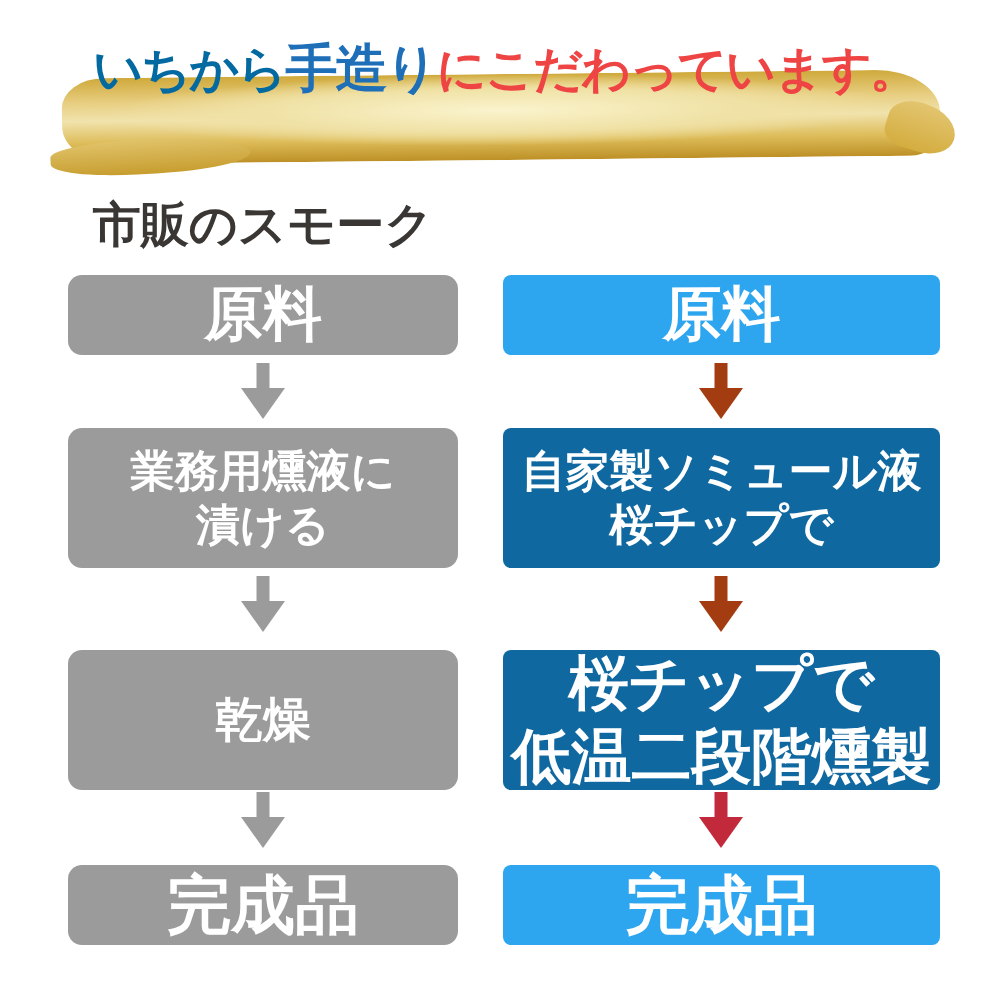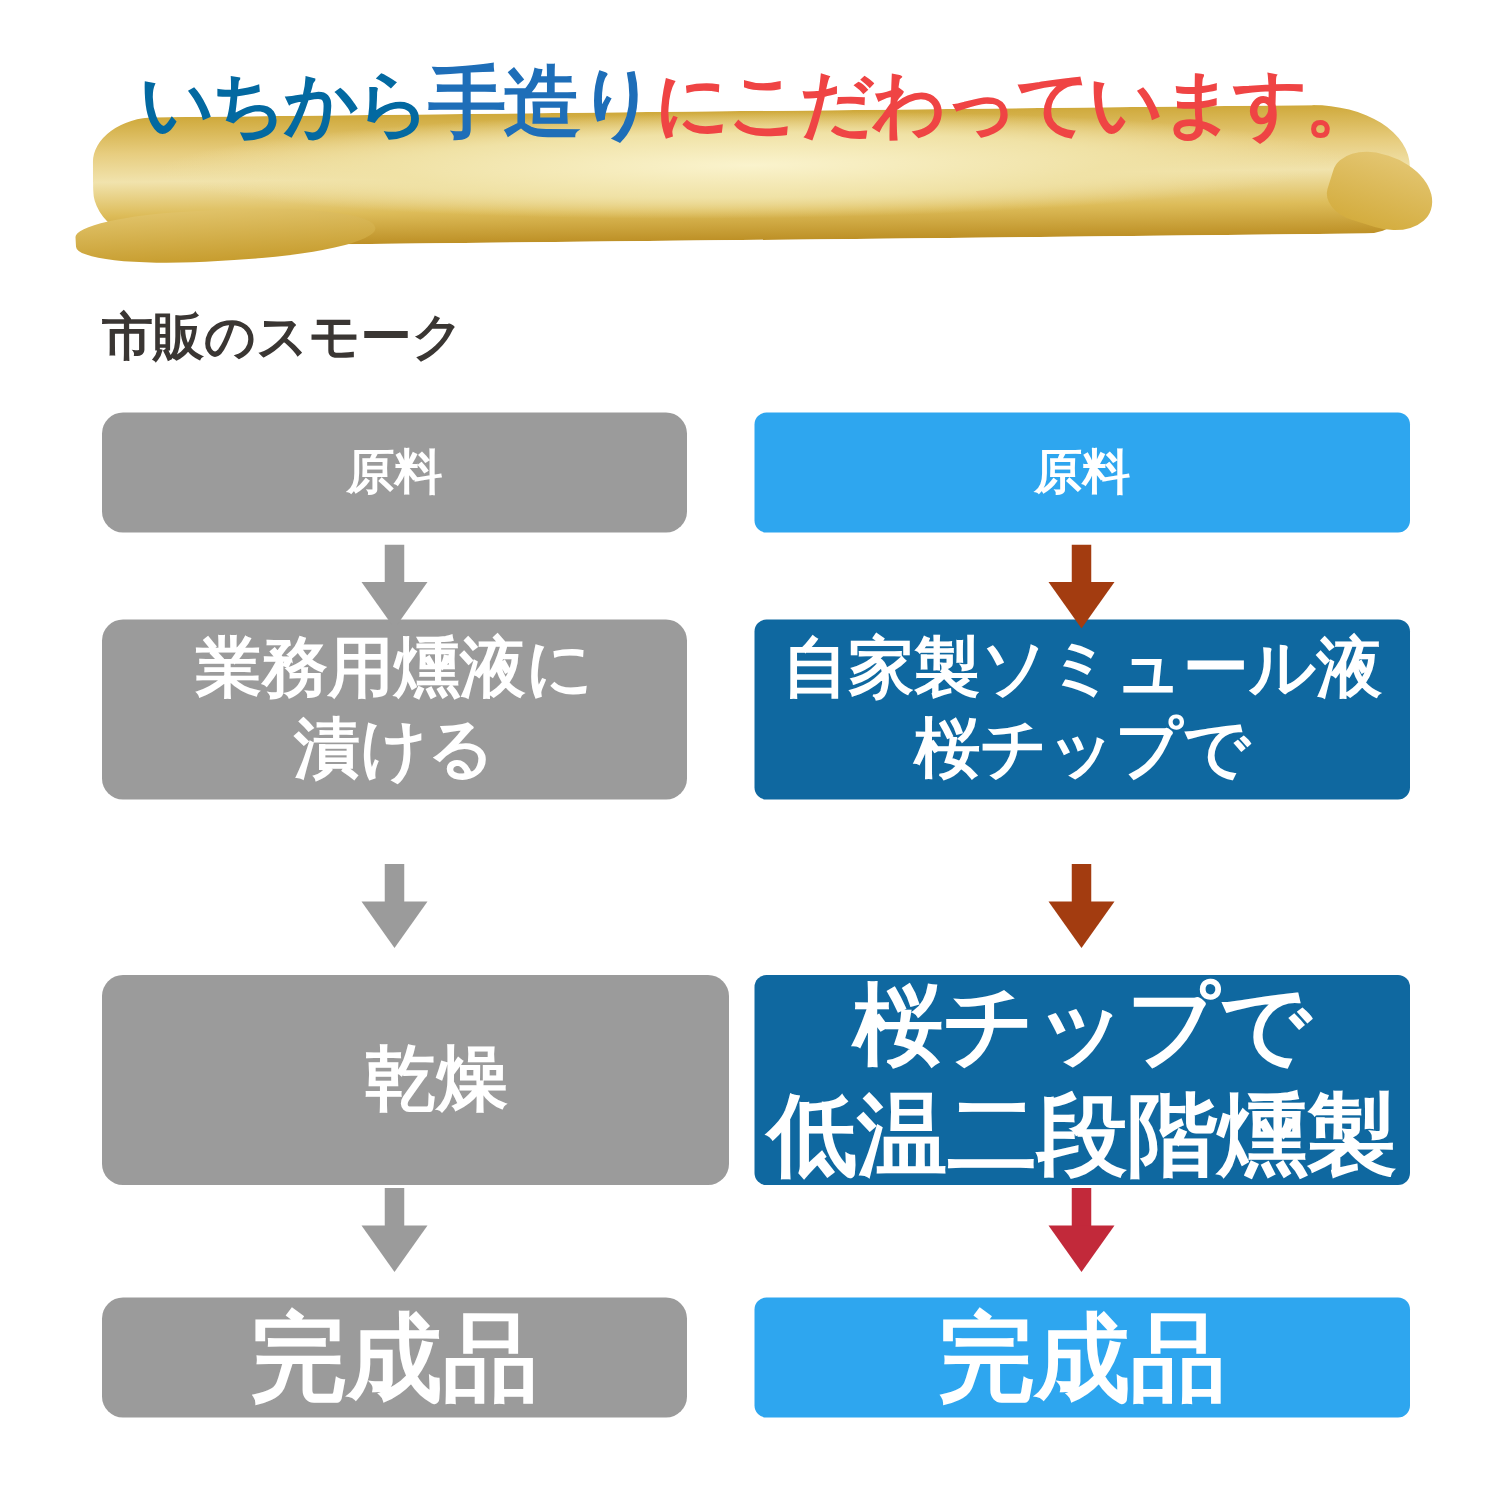--- a/index.html
+++ b/index.html
@@ -36,39 +36,39 @@
     display:flex;align-items:baseline;justify-content:center;
     font-family:"DejaVu Serif", serif;font-weight:bold;
     white-space:nowrap;letter-spacing:-2px;
   }
   .t-black{font-size:49px;color:#111111;}
   .t-blue{font-size:52px;}
 
   
   .col-header{
     position:absolute;top:200px;height:50px;line-height:50px;
-    text-align:left;font-weight:bold;font-size:34px;letter-spacing:0;
+    text-align:center;font-weight:bold;font-size:48px;letter-spacing:0;
     white-space:nowrap;
   }
   .col-header.left{left:68px;width:390px;}
   .col-header.right{left:503px;width:437px;}
 
   
   .box{
     position:absolute;display:flex;flex-direction:column;
     align-items:center;justify-content:center;
     color:#ffffff;font-weight:bold;text-align:center;
   }
   .box span{display:block;line-height:1.22;}
   .col-l{left:68px;width:390px;border-radius:14px;}
   .col-r{left:503px;width:437px;border-radius:8px;}
-  .row1{top:275px;height:80px;font-size:32px;}
-  .row2{top:413px;height:120px;font-size:44px;}
+  .row1{top:275px;height:80px;font-size:59px;}
+  .row2{top:428px;height:140px;font-size:44px;}
   .row3{top:650px;height:140px;font-size:60px;}
-  .row3.single{font-size:48px;padding-left:28px;}
+  .row3.single{font-size:48px;}
   .row4{top:865px;height:80px;font-size:64px;}
 
   
   .arrow{position:absolute;width:46px;height:56px;}
   .arrow svg{display:block;}
   .a-l{left:240px;}
   .a-r{left:698px;}
   .a1{top:363px;}
   .a2{top:576px;}
   .a3{top:792px;}

